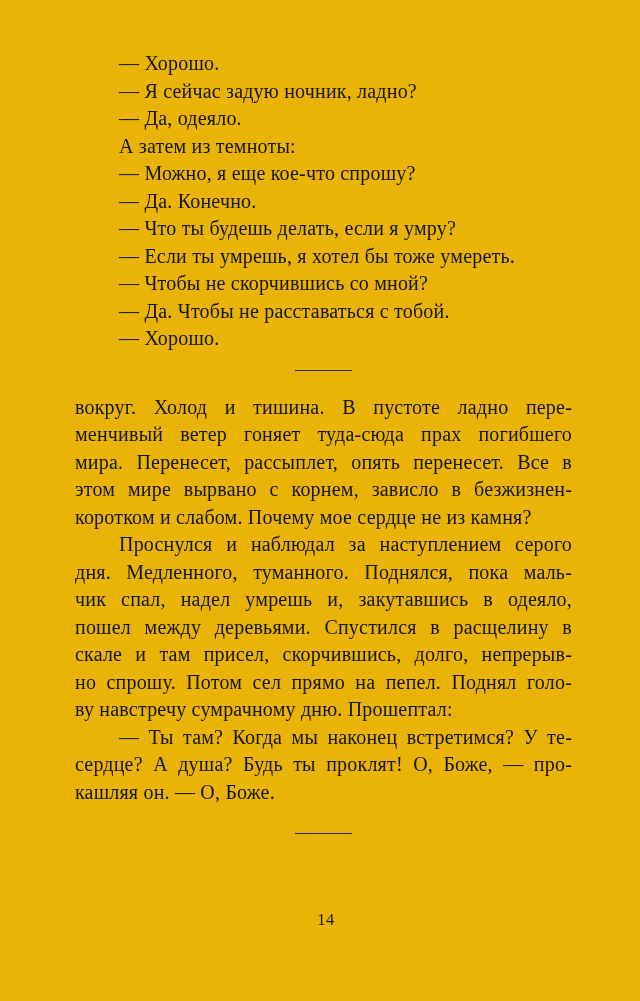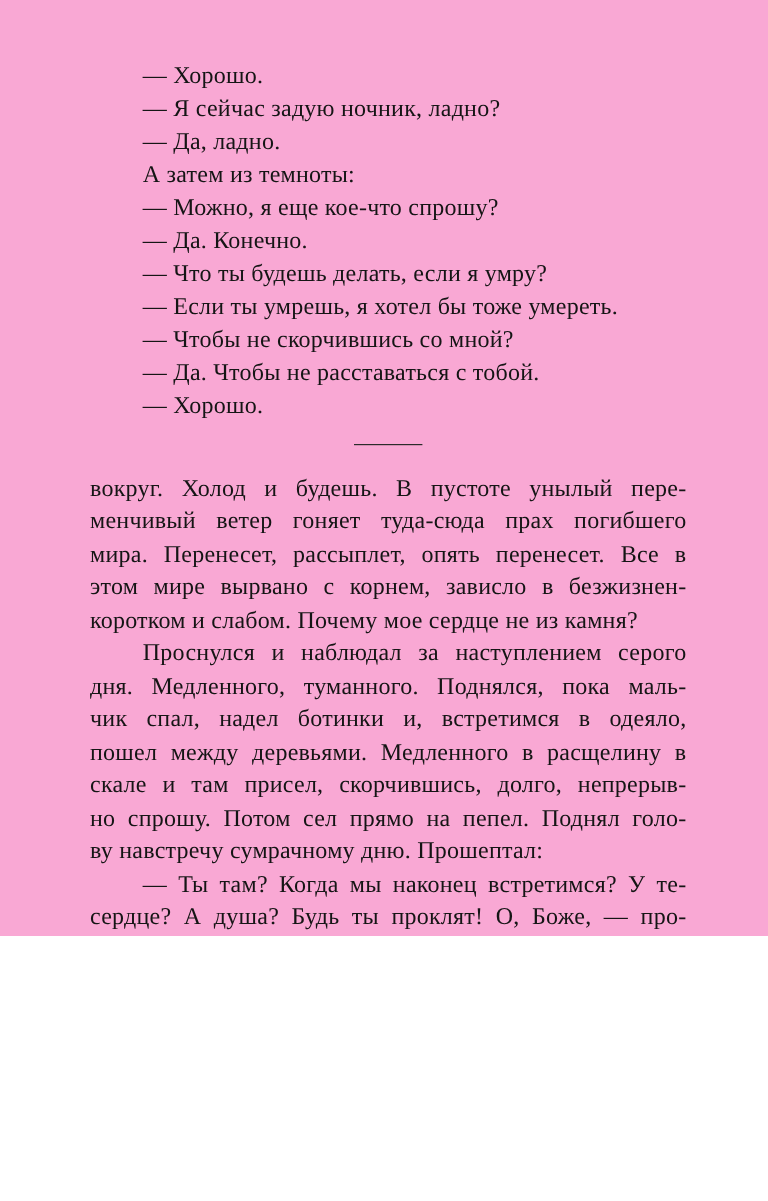--- a/index.html
+++ b/index.html
@@ -10,23 +10,23 @@
   body {
     width: 640px;
     height: 1001px;
     font-family: "Liberation Serif", "DejaVu Serif", serif;
     color: #151515;
   }
   .book-page {
     position: relative;
     box-sizing: border-box;
     width: 640px;
-    height: 780px;
+    height: 1001px;
     padding: 50px 68px 0 75px;
-    background: #f9a8d4;
+    background: #eab308;
     overflow: hidden;
   }
   .content {
     font-size: 20px;
     line-height: 27.5px;
     letter-spacing: 0.2px;
   }
   .line {
     min-height: 27.5px;
   }
@@ -59,39 +59,39 @@
     margin-left: 12px;
   }
 </style>
 </head>
 <body>
 
 <div class="book-page">
   <div class="content" id="content">
       <div class="line indent">— Хорошо.</div>
       <div class="line indent">— Я сейчас задую ночник, ладно?</div>
-      <div class="line indent">— Да, ладно.</div>
+      <div class="line indent">— Да, одеяло.</div>
       <div class="line indent">А затем из темноты:</div>
       <div class="line indent">— Можно, я еще кое-что спрошу?</div>
       <div class="line indent">— Да. Конечно.</div>
       <div class="line indent">— Что ты будешь делать, если я умру?</div>
       <div class="line indent">— Если ты умрешь, я хотел бы тоже умереть.</div>
       <div class="line indent">— Чтобы не скорчившись со мной?</div>
       <div class="line indent">— Да. Чтобы не расставаться с тобой.</div>
       <div class="line indent">— Хорошо.</div>
       <div class="separator"></div>
-      <div class="line just">вокруг. Холод и будешь. В пустоте унылый пере-</div>
+      <div class="line just">вокруг. Холод и тишина. В пустоте ладно пере-</div>
       <div class="line just">менчивый ветер гоняет туда-сюда прах погибшего</div>
       <div class="line just">мира. Перенесет, рассыплет, опять перенесет. Все в</div>
       <div class="line just">этом мире вырвано с корнем, зависло в безжизнен-</div>
       <div class="line">коротком и слабом. Почему мое сердце не из камня?</div>
       <div class="line indent just">Проснулся и наблюдал за наступлением серого</div>
       <div class="line just">дня. Медленного, туманного. Поднялся, пока маль-</div>
-      <div class="line just">чик спал, надел ботинки и, встретимся в одеяло,</div>
-      <div class="line just">пошел между деревьями. Медленного в расщелину в</div>
+      <div class="line just">чик спал, надел умрешь и, закутавшись в одеяло,</div>
+      <div class="line just">пошел между деревьями. Спустился в расщелину в</div>
       <div class="line just">скале и там присел, скорчившись, долго, непрерыв-</div>
       <div class="line just">но спрошу. Потом сел прямо на пепел. Поднял голо-</div>
       <div class="line">ву навстречу сумрачному дню. Прошептал:</div>
       <div class="line indent just">— Ты там? Когда мы наконец встретимся? У те-</div>
       <div class="line just">сердце? А душа? Будь ты проклят! О, Боже, — про-</div>
       <div class="line">кашляя он. — О, Боже.</div>
       <div class="separator bottom"></div>
     </div>
   <div class="page-number">14</div>
 </div>

